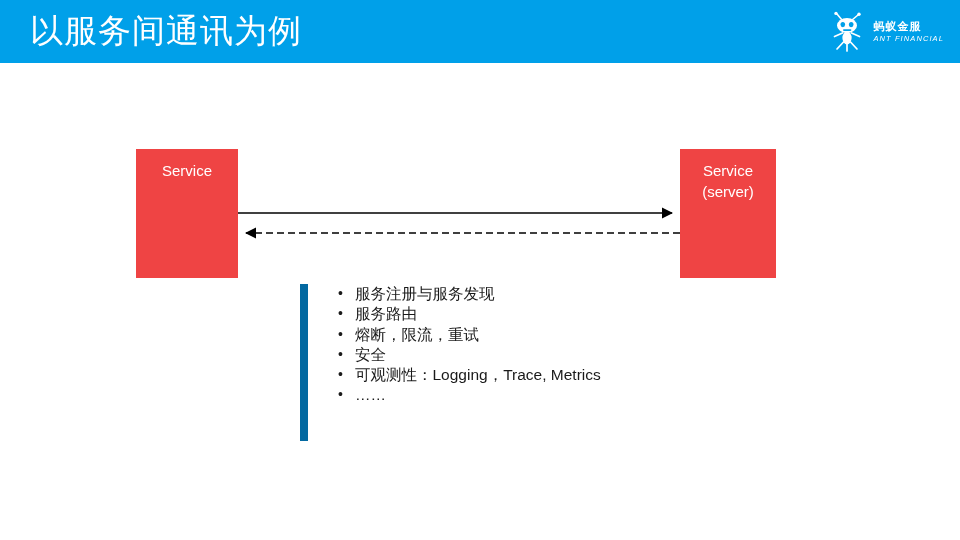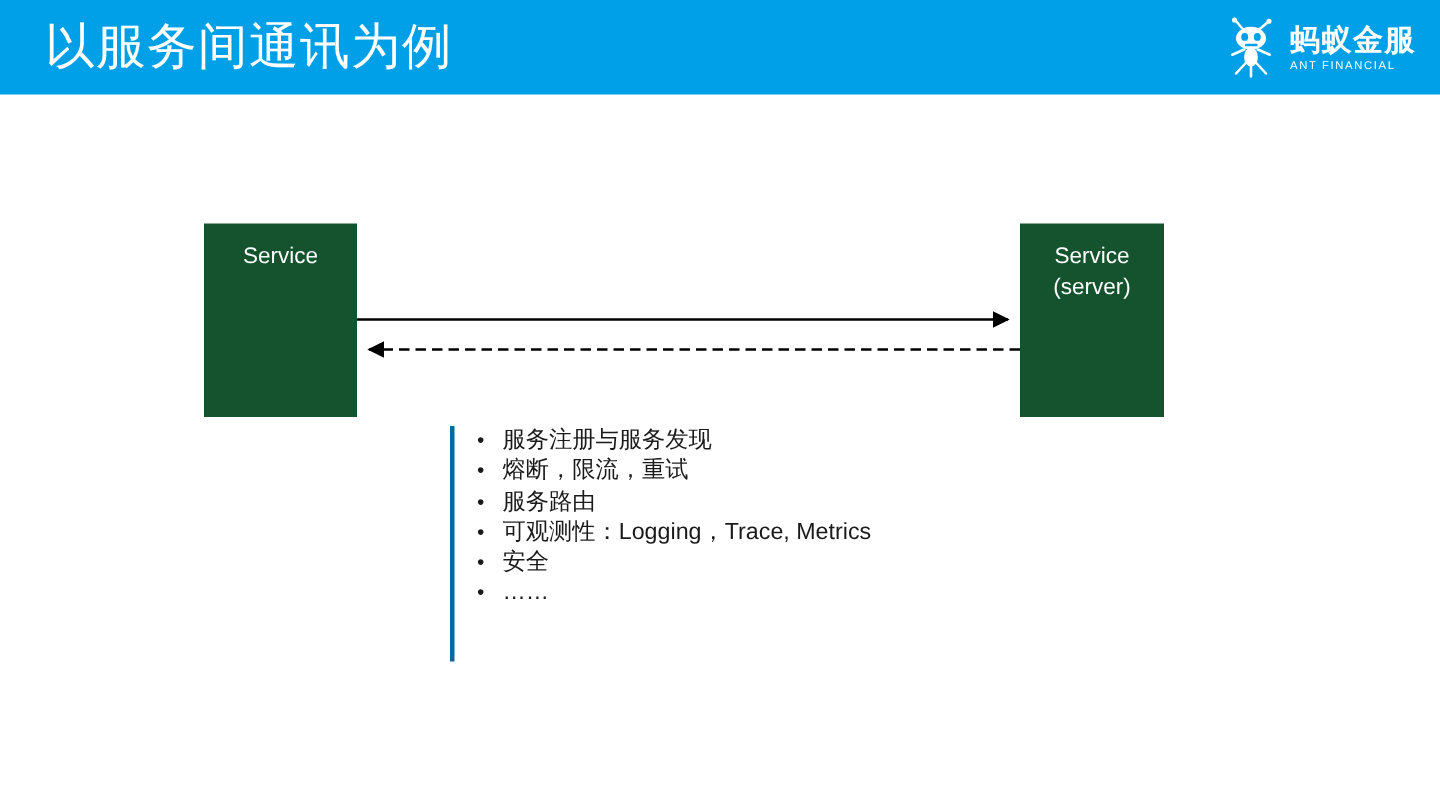--- a/index.html
+++ b/index.html
@@ -56,38 +56,39 @@
     height: 42px;
     display: block;
   }
   .logo-text {
     display: flex;
     flex-direction: column;
     justify-content: center;
     line-height: 1;
   }
   .logo-cn {
-    font-size: 20px;
+    font-size: 11px;
     color: #ffffff;
     font-weight: 700;
     letter-spacing: 1px;
     white-space: nowrap;
   }
   .logo-en {
     font-size: 7.5px;
     color: #ffffff;
     letter-spacing: 1.1px;
     margin-top: 3px;
     white-space: nowrap;
+    font-style: italic;
   }
 
   
   .service-box {
     position: absolute;
-    background: #14532d;
+    background: #ef4444;
     color: #ffffff;
     font-size: 15px;
     line-height: 21px;
     text-align: center;
     padding-top: 11px;
     box-sizing: border-box;
   }
   .box-client {
     left: 136px;
     top: 149px;
@@ -113,22 +114,22 @@
     height: 540px;
     pointer-events: none;
   }
 
   
   .bullet-panel {
     position: absolute;
     left: 300px;
     top: 284px;
     width: 420px;
-    border-left: 3px solid #0369a1;
-    padding-left: 0;
+    border-left: 8px solid #0369a1;
+    padding-left: 15px;
     box-sizing: border-box;
     height: 157px;
   }
   .bullet-list {
     margin: 0;
     padding: 0;
     list-style: none;
   }
   .bullet-item {
     position: relative;
@@ -200,21 +201,21 @@
         <path d="M 0 0 L 10 5 L 0 10 z" fill="#000000"></path>
       </marker>
     </defs>
     <line x1="238" y1="213" x2="672" y2="213" stroke="#000000" stroke-width="1.6" marker-end="url(#arrow-right)"></line>
     <line x1="680" y1="233" x2="246" y2="233" stroke="#000000" stroke-width="1.6" stroke-dasharray="7 4" marker-end="url(#arrow-left)"></line>
   </svg>
 
   <div class="bullet-panel">
     <ul class="bullet-list">
       <li class="bullet-item">服务注册与服务发现</li>
+      <li class="bullet-item">服务路由</li>
       <li class="bullet-item">熔断，限流，重试</li>
-      <li class="bullet-item">服务路由</li>
+      <li class="bullet-item">安全</li>
       <li class="bullet-item">可观测性：Logging，Trace, Metrics</li>
-      <li class="bullet-item">安全</li>
       <li class="bullet-item">……</li>
     </ul>
   </div>
 
 </div>
 
 </body></html>

